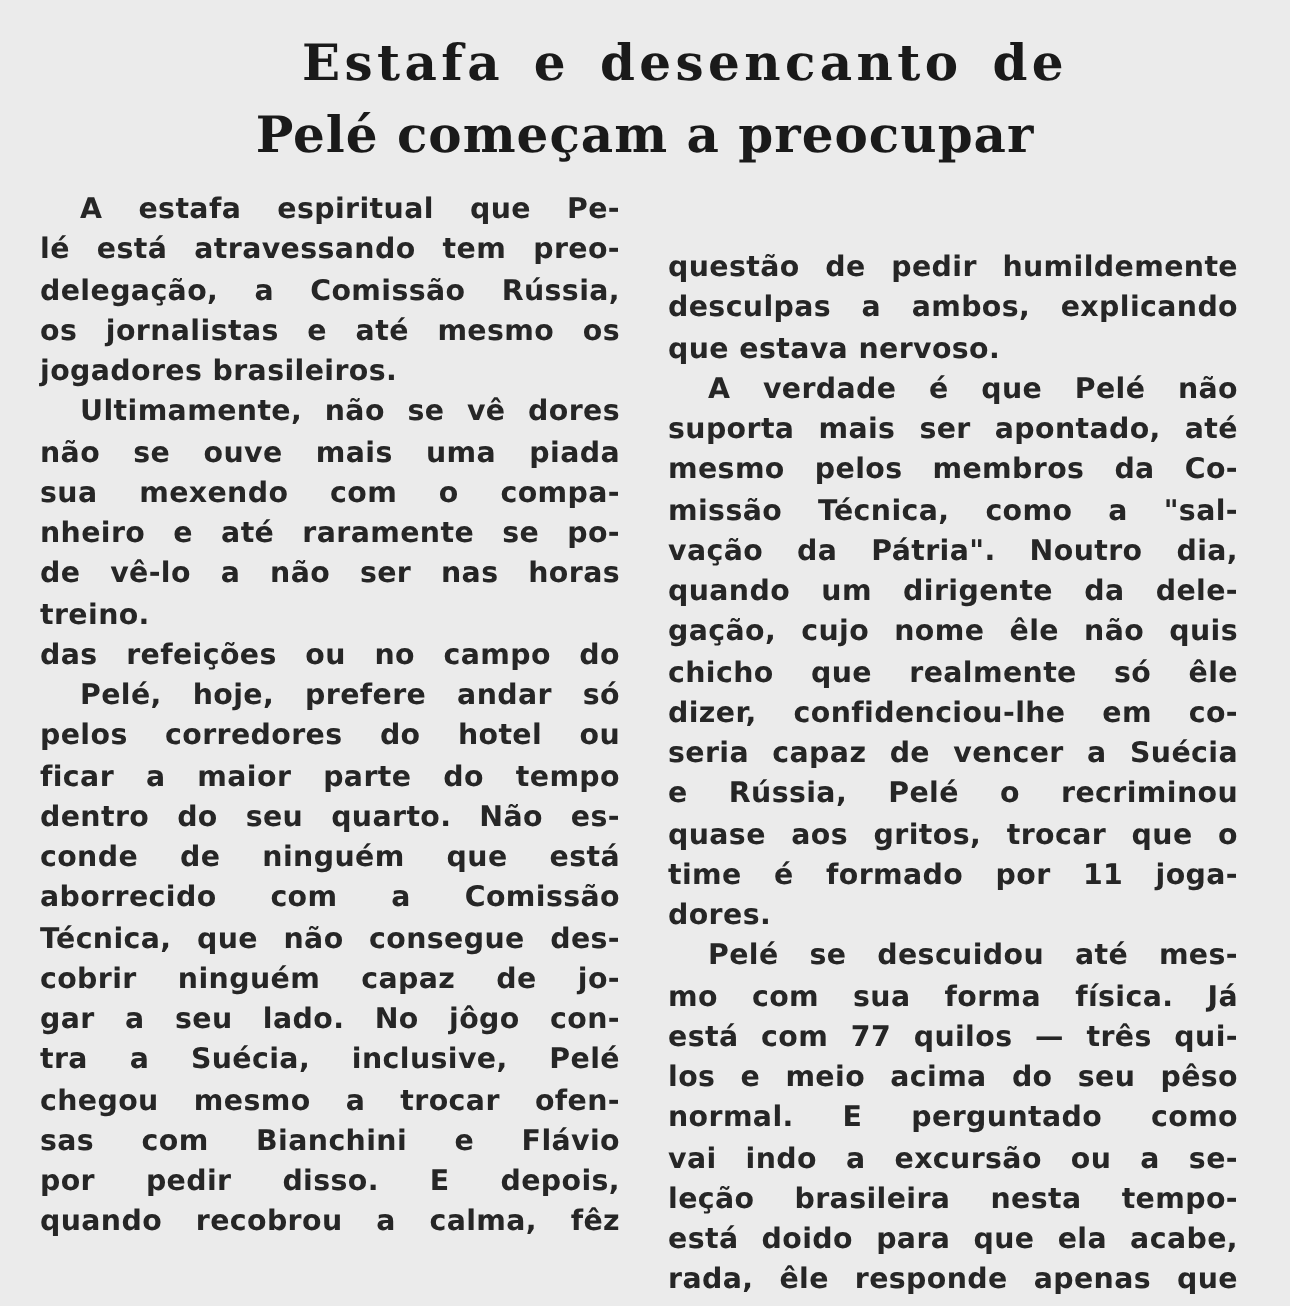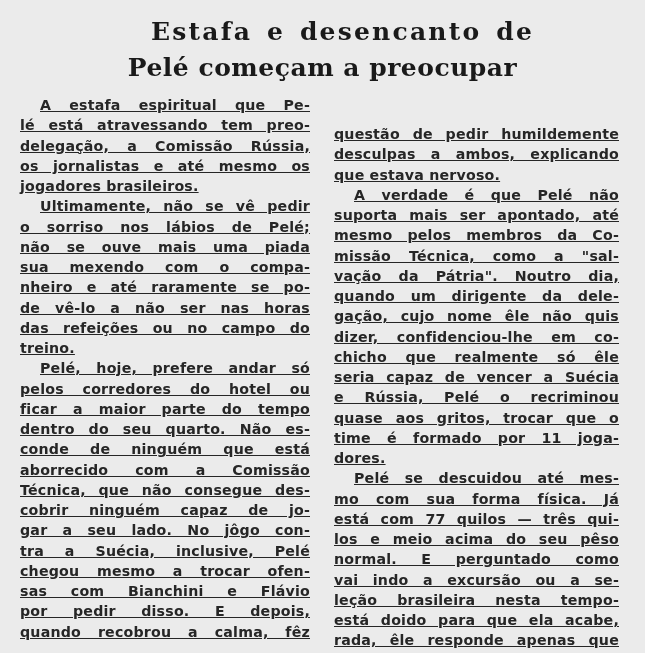--- a/index.html
+++ b/index.html
@@ -24,46 +24,45 @@
     position: absolute; top: 95px;
     font-family: "DejaVu Sans", sans-serif;
     font-size: 14.2px;
     line-height: 20.25px;
     color: #262626;
     font-weight: bold;
     letter-spacing: 0.2px;
   }
   .col.left { left: 20px; width: 290px; }
   .col.right { left: 334px; width: 285px; top: 100px; margin-top: 24px; }
-  .line { display: block; white-space: nowrap; text-align: justify; text-align-last: justify; height: 20.25px; text-decoration: underline; }
+  .line { display: block; white-space: nowrap; text-align: justify; text-align-last: justify; height: 20.25px; }
   .line.last { text-align-last: left; }
   .line.indent { padding-left: 20px; }
 </style>
 </head>
 <body>
 
 <div class="headline">
   <div class="l1">Estafa e desencanto de</div>
   <div class="l2">Pelé começam a preocupar</div>
 </div>
 
 <div class="col left" id="col-left">
     <span class="line indent">A estafa espiritual que Pe-</span>
     <span class="line">lé está atravessando tem preo-</span>
     <span class="line">delegação, a Comissão Rússia,</span>
     <span class="line">os jornalistas e até mesmo os</span>
     <span class="line last">jogadores brasileiros.</span>
-    <span class="line indent">Ultimamente, não se vê pedir</span>
-    <span class="line">o sorriso nos lábios de Pelé;</span>
+    <span class="line indent">Ultimamente, não se vê dores</span>
     <span class="line">não se ouve mais uma piada</span>
     <span class="line">sua mexendo com o compa-</span>
     <span class="line">nheiro e até raramente se po-</span>
     <span class="line">de vê-lo a não ser nas horas</span>
+    <span class="line last">treino.</span>
     <span class="line">das refeições ou no campo do</span>
-    <span class="line last">treino.</span>
     <span class="line indent">Pelé, hoje, prefere andar só</span>
     <span class="line">pelos corredores do hotel ou</span>
     <span class="line">ficar a maior parte do tempo</span>
     <span class="line">dentro do seu quarto. Não es-</span>
     <span class="line">conde de ninguém que está</span>
     <span class="line">aborrecido com a Comissão</span>
     <span class="line">Técnica, que não consegue des-</span>
     <span class="line">cobrir ninguém capaz de jo-</span>
     <span class="line">gar a seu lado. No jôgo con-</span>
     <span class="line">tra a Suécia, inclusive, Pelé</span>
@@ -76,22 +75,22 @@
     <span class="line">questão de pedir humildemente</span>
     <span class="line">desculpas a ambos, explicando</span>
     <span class="line last">que estava nervoso.</span>
     <span class="line indent">A verdade é que Pelé não</span>
     <span class="line">suporta mais ser apontado, até</span>
     <span class="line">mesmo pelos membros da Co-</span>
     <span class="line">missão Técnica, como a "sal-</span>
     <span class="line">vação da Pátria". Noutro dia,</span>
     <span class="line">quando um dirigente da dele-</span>
     <span class="line">gação, cujo nome êle não quis</span>
+    <span class="line">chicho que realmente só êle</span>
     <span class="line">dizer, confidenciou-lhe em co-</span>
-    <span class="line">chicho que realmente só êle</span>
     <span class="line">seria capaz de vencer a Suécia</span>
     <span class="line">e Rússia, Pelé o recriminou</span>
     <span class="line">quase aos gritos, trocar que o</span>
     <span class="line">time é formado por 11 joga-</span>
     <span class="line last">dores.</span>
     <span class="line indent">Pelé se descuidou até mes-</span>
     <span class="line">mo com sua forma física. Já</span>
     <span class="line">está com 77 quilos — três qui-</span>
     <span class="line">los e meio acima do seu pêso</span>
     <span class="line">normal. E perguntado como</span>

